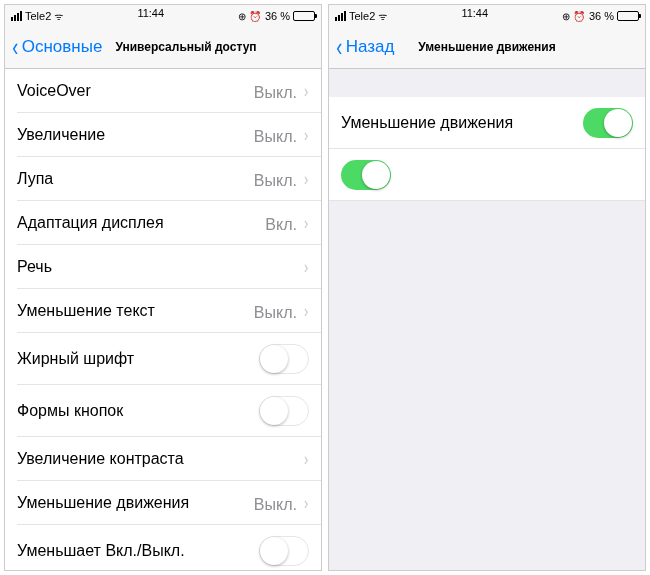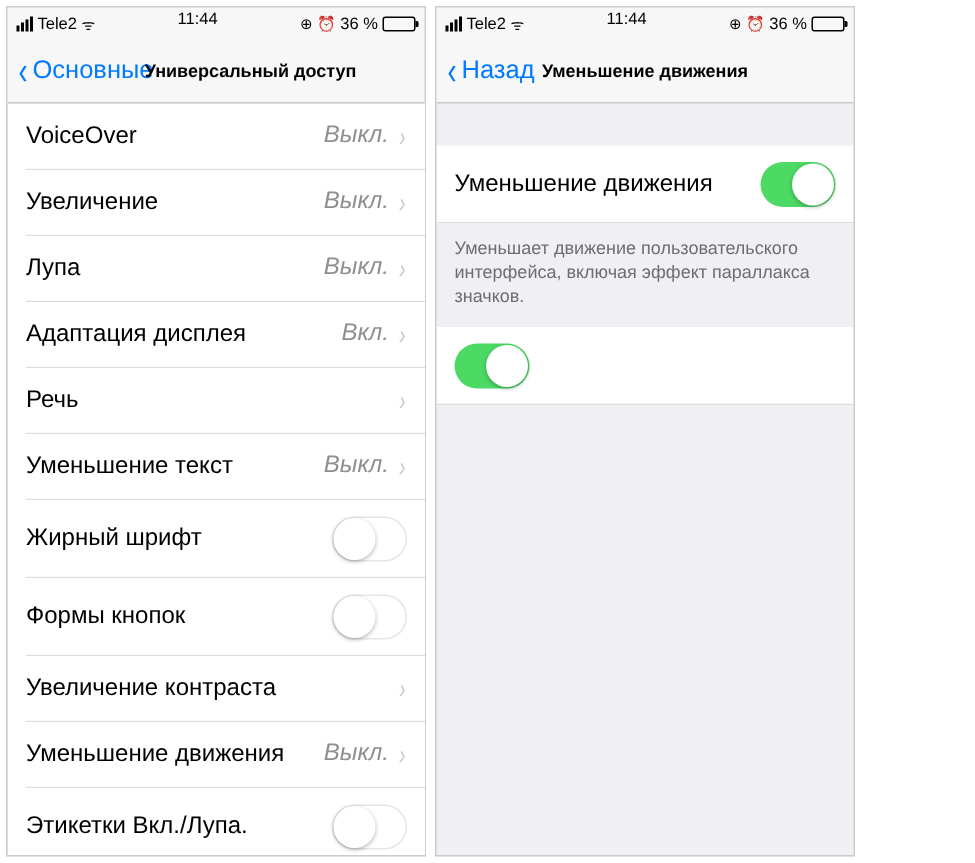--- a/index.html
+++ b/index.html
@@ -4,21 +4,21 @@
 <style>
   * { box-sizing: border-box; margin: 0; padding: 0; }
   body {
     background: #fff;
     font-family: -apple-system, "Helvetica Neue", Helvetica, Arial, sans-serif;
     display: flex;
     gap: 6px;
     padding: 4px;
   }
   .phone {
-    width: 280px;
+    width: 318px;
     height: 567px;
     border: 1px solid #ccc;
     background: #efeff4;
     display: flex;
     flex-direction: column;
     overflow: hidden;
   }
   .status-bar {
     height: 20px;
     padding: 2px 6px 0 6px;
@@ -78,21 +78,21 @@
     padding: 11px 12px;
     display: flex; align-items: center; justify-content: space-between;
     position: relative;
     font-size: 16px; color:#000;
   }
   .row::after {
     content:""; position:absolute; left:12px; right:0; bottom:0;
     height:1px; background:#c8c7cc; transform: scaleY(0.5);
   }
   .row:last-child::after { left:0; }
-  .row .right { display:flex; align-items:flex-start; gap:6px;font-style:italic; }
+  .row .right { display:flex; align-items:flex-end; gap:6px; }
   .val { color:#8e8e93; font-size:16px; }
   .chevron { color:#c7c7cc; font-size:18px; transform: scaleX(0.7); }
 
   .toggle {
     width: 50px; height: 30px; border-radius: 15px;
     position: relative;
   }
   .toggle .knob {
     position:absolute; top:1px; width:28px; height:28px;
     background:#fff; border-radius:50%;
@@ -205,21 +205,21 @@
           </span>
         </div>
         <div class="row">
           <span>Уменьшение движения</span>
           <span class="right">
             <span class="val">Выкл.</span>
             <span class="chevron">›</span>
           </span>
         </div>
         <div class="row">
-          <span>Этикетки Вкл./Лупа.</span>
+          <span>Уменьшает Вкл./Выкл.</span>
           <span class="right">
             <span class="toggle off">
               <span class="knob"></span>
             </span>
           </span>
         </div>
       </div>
 
   </div>
 </div>
@@ -256,21 +256,20 @@
     <div class="list" id="right-list">
         <div class="row">
           <span>Уменьшение движения</span>
           <span class="right">
             <span class="toggle on">
               <span class="knob"></span>
             </span>
           </span>
         </div>
       </div>
-    <div class="footer-note">Уменьшает движение пользовательского интерфейса, включая эффект параллакса значков.</div>
     <div class="list" id="right-list2">
         <div class="row">
           <span class="right">
             <span class="toggle on">
               <span class="knob"></span>
             </span>
           </span>
         </div>
       </div>
   </div>

